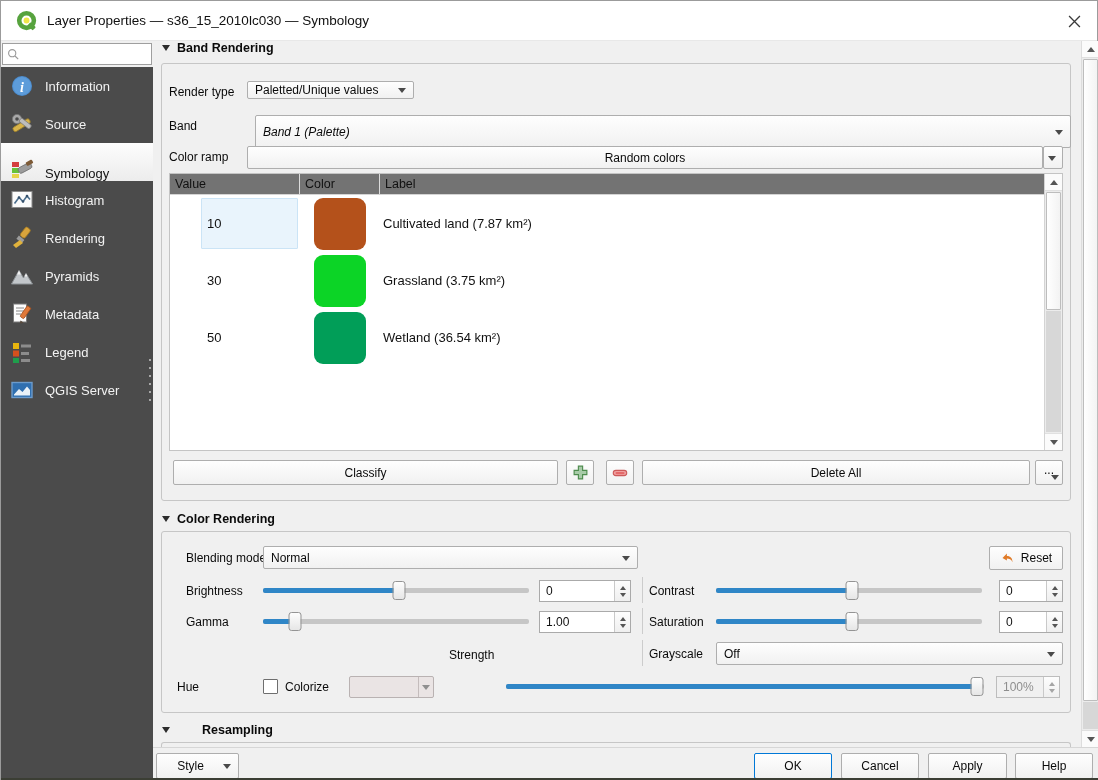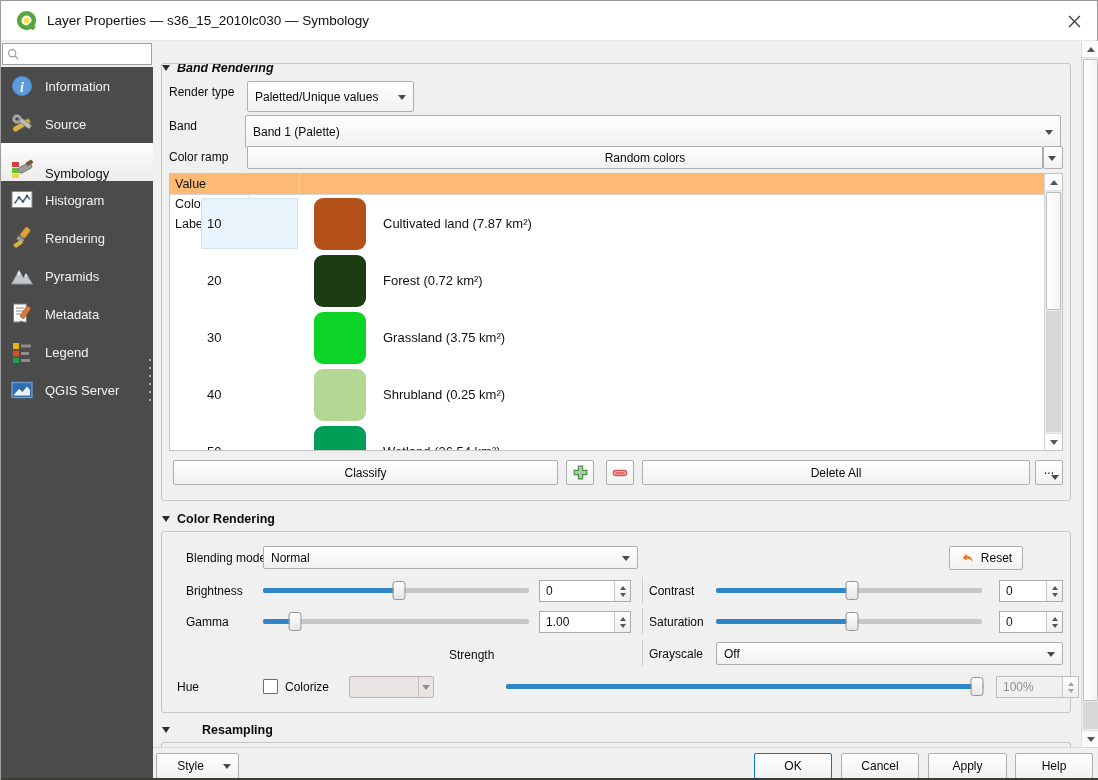--- a/index.html
+++ b/index.html
@@ -45,21 +45,21 @@
   .spin .up { width:0;height:0;border-left:3.5px solid transparent;border-right:3.5px solid transparent;border-bottom:4px solid #555; }
   .spin .dn { width:0;height:0;border-left:3.5px solid transparent;border-right:3.5px solid transparent;border-top:4px solid #555; }
   .spin.disabled { background:#f0f0f0; color:#8e8e8e; border-color:#bdbdbd; }
   .spin.disabled .up { border-bottom-color:#a5a5a5; } .spin.disabled .dn { border-top-color:#a5a5a5; }
 
   .vline { position:absolute; width:1px; background:#cccccc; }
 
   
   #valtable { position:absolute; left:16px; top:132px; width:894px; height:278px; background:#fff; border:1px solid #c4c4c4; display:flex; }
   .t-left { width:875px; display:flex; flex-direction:column; }
-  .t-head { height:21px; display:flex; background:#fdba74; border-bottom:1px solid #d4d4d4;flex-direction:column; }
+  .t-head { height:21px; display:flex; background:#737373; border-bottom:1px solid #d4d4d4; }
   .t-head .th { line-height:20px; padding-left:5px; border-right:1px solid #dcdcdc; font-size:12.5px; }
   .t-rows { flex:1; overflow:hidden; position:relative; }
   .trow { height:57px; display:flex; align-items:center; }
   .c-val { width:130px; position:relative; height:100%; font-size:13px; }
   .c-val .vtxt { position:absolute; left:37px; top:0; line-height:57px; }
   .c-val .selbox { position:absolute; left:31px; top:3px; width:97px; height:51px; background:#e9f4fc; border:1px solid #cbe4f6; border-radius:1px; }
   .c-col { width:80px; display:flex; align-items:center; justify-content:center; height:100%; }
   .swatch { width:52px; height:52px; border-radius:9px; }
   .c-lab { flex:1; font-size:13px; padding-left:3px; }
   .t-sb { width:18px; border-left:1px solid #d4d4d4; background:#ececec; position:relative; }
@@ -209,34 +209,34 @@
         </svg>
         <span>QGIS Server</span>
       </div>
 
     </div>
   </div>
   <div id="splitter-dots"></div>
 
   <div id="main" style="position:absolute; left:152px; top:40px; width:928px; height:706px;">
 
-    <div class="sec-h" style="left:9px; top:20px;font-style:italic;">
+    <div class="sec-h" style="left:9px; top:0;">
       <span class="tri"></span>
       <span>Band Rendering</span>
     </div>
     <div class="gbox" style="left:8px; top:22px; width:910px; height:438px;"></div>
 
     <span class="lbl" style="left:16px; top:40px;">Render type</span>
-    <div class="combo" style="left:94px; top:40px; width:167px; height:31px;">
+    <div class="combo" style="left:94px; top:40px; width:167px; height:18px;">
       <span>Paletted/Unique values</span>
         <i class="arr"></i>
     </div>
 
     <span class="lbl" style="left:16px; top:74px;">Band</span>
-    <div class="combo" style="left:92px; top:74px; width:816px; height:33px;">
+    <div class="combo" style="left:102px; top:74px; width:816px; height:33px;font-style:italic;">
       <span>Band 1 (Palette)</span>
         <i class="arr"></i>
     </div>
 
     <span class="lbl" style="left:16px; top:105px;">Color ramp</span>
     <div class="btn" style="left:94px; top:105px; width:796px; height:23px;">
       <span>Random colors</span>
     </div>
     <div class="btn" style="left:890px; top:105px; width:20px; height:23px;">
       <i class="ddarr" style="right:6px;"></i>
@@ -253,49 +253,31 @@
 
           <div class="trow">
             <div class="c-val"><div class="selbox"></div>
               <span class="vtxt" style="position:relative;">10</span></div>
             <div class="c-col">
                 <div class="swatch" style="background-color: rgb(180, 81, 27);"></div>
               </div>
             <div class="c-lab">Cultivated land (7.87 km²)</div>
           </div>
 
-          <div class="trow">
-            <div class="c-val">
-                <span class="vtxt">20</span>
-              </div>
-            <div class="c-col">
-                <div class="swatch" style="background-color: rgb(28, 61, 18);"></div>
-              </div>
-            <div class="c-lab">Forest (0.72 km²)</div>
-          </div>
 
           <div class="trow">
             <div class="c-val">
                 <span class="vtxt">30</span>
               </div>
             <div class="c-col">
                 <div class="swatch" style="background-color: rgb(12, 212, 38);"></div>
               </div>
             <div class="c-lab">Grassland (3.75 km²)</div>
           </div>
 
-          <div class="trow">
-            <div class="c-val">
-                <span class="vtxt">40</span>
-              </div>
-            <div class="c-col">
-                <div class="swatch" style="background-color: rgb(181, 215, 148);"></div>
-              </div>
-            <div class="c-lab">Shrubland (0.25 km²)</div>
-          </div>
 
           <div class="trow">
             <div class="c-val">
                 <span class="vtxt">50</span>
               </div>
             <div class="c-col">
                 <div class="swatch" style="background-color: rgb(1, 158, 88);"></div>
               </div>
             <div class="c-lab">Wetland (36.54 km²)</div>
           </div>
@@ -340,21 +322,21 @@
       <span class="tri"></span>
       <span>Color Rendering</span>
     </div>
     <div class="gbox" style="left:8px; top:490px; width:910px; height:182px;"></div>
 
     <span class="lbl" style="left:33px; top:506px;">Blending mode</span>
     <div class="combo" style="left:110px; top:505px; width:375px; height:23px;">
       <span>Normal</span>
         <i class="arr"></i>
     </div>
-    <div class="btn" style="left:796px; top:505px; width:74px; height:24px; gap:6px;">
+    <div class="btn" style="left:836px; top:505px; width:74px; height:24px; gap:6px;">
       <svg width="15" height="15" viewBox="0 0 24 24">
         <path d="M4 11 L11 4 L11 8 C17 8 20 12 20 18 C18 13 14.5 12 11 12 L11 15 Z" fill="#e07b28"></path>
       </svg>
       <span>Reset</span>
     </div>
 
     <span class="lbl" style="left:33px; top:539px;">Brightness</span>
     <div class="slider" style="left:110px; top:539px; width:266px;">
       <div class="track"></div>
         <div class="fill" style="width:51%;"></div>
@@ -426,21 +408,21 @@
       <span class="dd">
           <i></i>
         </span>
     </div>
     <span class="lbl" style="left:296px; top:603px;text-align:center;">Strength</span>
     <div class="slider" style="left:353px; top:635px; width:478px;">
       <div class="track"></div>
         <div class="fill" style="width:99%;"></div>
         <div class="handle" style="left:98.6%;"></div>
     </div>
-    <div class="spin disabled" style="left:843px; top:635px; width:83px;align-items:center;">
+    <div class="spin disabled" style="left:843px; top:635px; width:64px;align-items:center;">
       <span>100%</span>
       <span class="arrows">
           <i class="up"></i>
           <i class="dn"></i>
         </span>
     </div>
 
     <div class="sec-h" style="left:9px; top:682px;gap:32px;">
       <span class="tri"></span>
       <span>Resampling</span>

